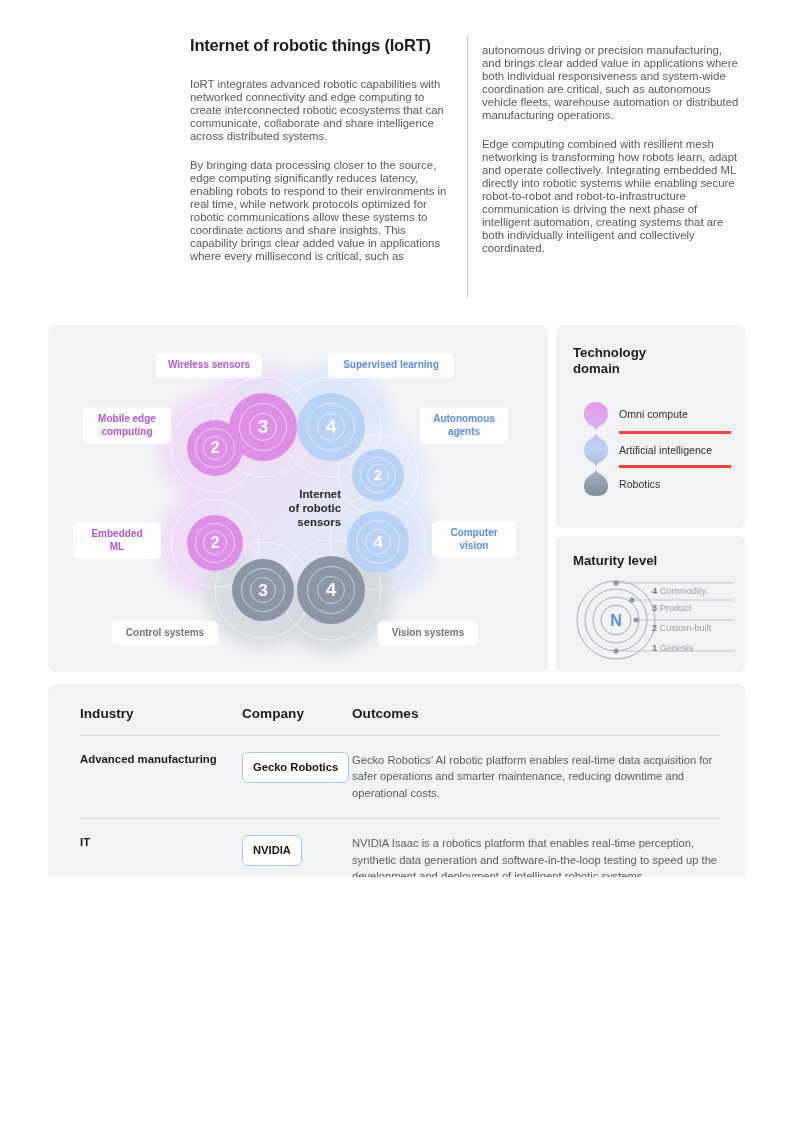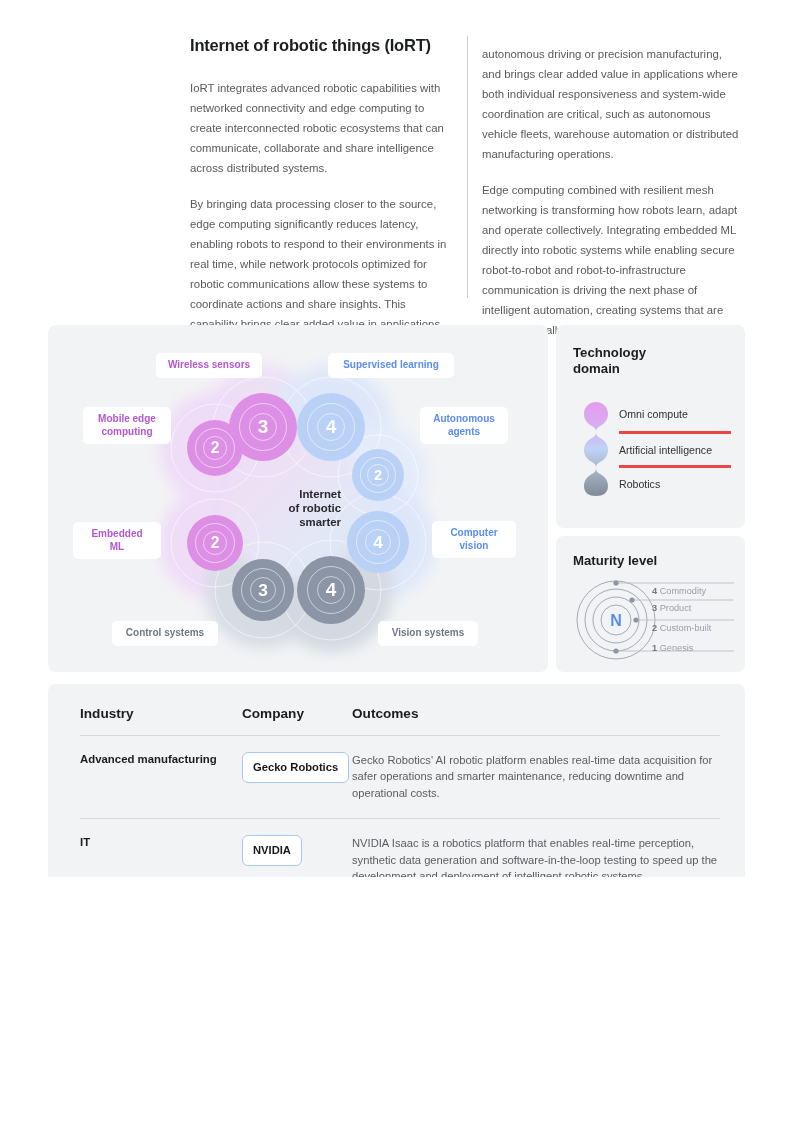--- a/index.html
+++ b/index.html
@@ -17,21 +17,21 @@
     position: absolute; left: 277px; top: 0; width: 1px; height: 262px;
     background: #c9ccd2;
   }
   .intro-left  { position: absolute; left: 0px;   top: 0;  width: 262px; }
   .intro-right { position: absolute; left: 292px; top: 8px; width: 258px; }
   .intro h1 {
     font-size: 16.5px; font-weight: 700; color: #1c1d1f;
     letter-spacing: -0.2px; margin-bottom: 23px;
   }
   .intro p {
-    font-size: 11.4px; line-height: 20px; color: #58595c;
+    font-size: 11.4px; line-height: 13px; color: #58595c;
     margin-bottom: 16px;
   }
   .intro p:last-child { margin-bottom: 0; }
 
   
   .panel { background: #f2f3f5; border-radius: 8px; position: absolute; }
   #diagram-panel { left: 48px; top: 325px; width: 500px; height: 347px; }
   #domain-panel  { left: 556px; top: 325px; width: 189px; height: 203px; }
   #maturity-panel{ left: 556px; top: 536px; width: 189px; height: 136px; }
   #table-panel   { left: 48px; top: 684px; width: 697px; height: 222px; }
@@ -179,21 +179,21 @@
           <circle cx="330" cy="150" r="40"></circle>
           <circle cx="330" cy="217" r="48"></circle>
           <circle cx="215" cy="265" r="48"></circle>
           <circle cx="283" cy="265" r="50"></circle>
         </g>
       </svg>
 
       <div class="center-label" id="center-label" style="left: 203px; top: 162px;">
           <div>Internet</div>
           <div>of robotic</div>
-          <div>smarter</div>
+          <div>sensors</div>
         </div>
 
       <div id="node-layer">
           <div class="node" style="width: 68px; height: 68px; left: 181px; top: 68px; background: rgb(221, 143, 230); font-size: 19.04px;">
             <div class="ring" style="left: 9.86px; top: 9.86px; width: 48.28px; height: 48.28px;"></div>
             <div class="ring" style="left: 19.72px; top: 19.72px; width: 28.56px; height: 28.56px;"></div>
             <span>3</span>
           </div>
           <div class="node" style="width: 56px; height: 56px; left: 139px; top: 95px; background: rgb(221, 143, 230); font-size: 15.68px;">
             <div class="ring" style="left: 8.12px; top: 8.12px; width: 39.76px; height: 39.76px;"></div>

